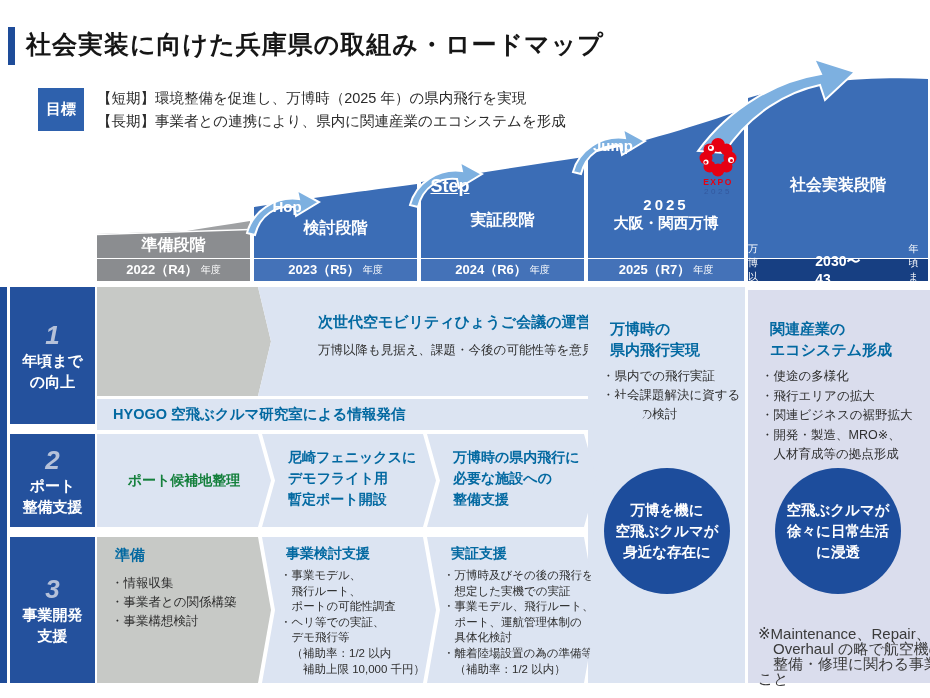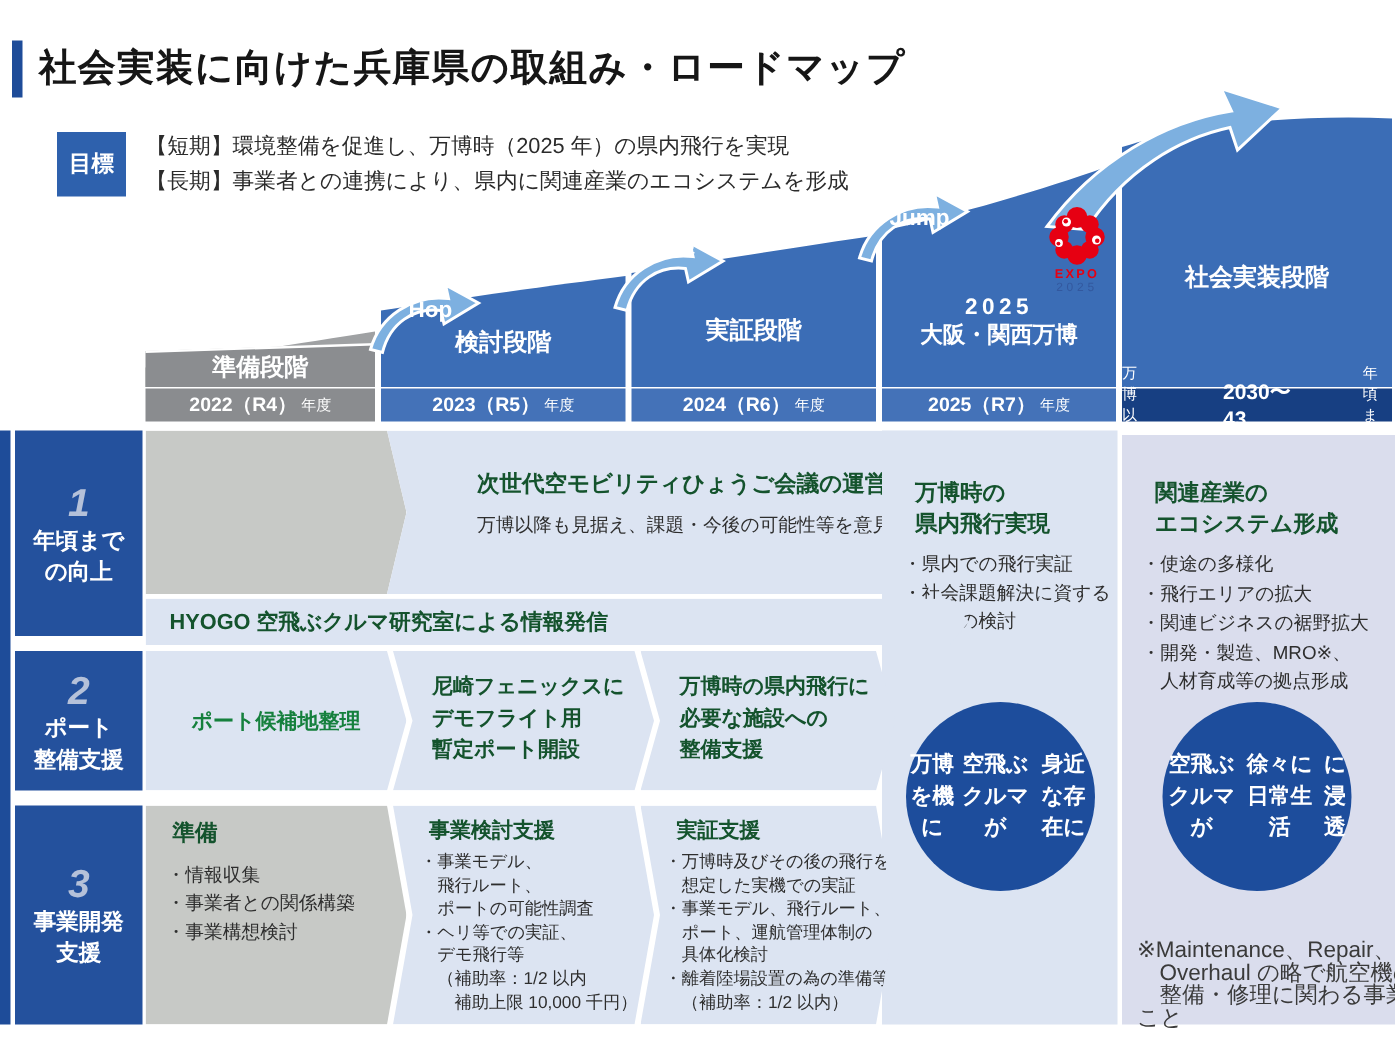--- a/index.html
+++ b/index.html
@@ -25,23 +25,23 @@
              align-items:center;justify-content:center;color:#fff;}
   .row-num{font-size:26px;font-weight:bold;font-style:italic;color:#b5c1d9;line-height:30px;}
   .row-line{font-size:15px;font-weight:bold;line-height:21px;}
   
   .lblue{background:#dce4f2;}
   .lav{background:#dadded;}
   .grayblk{background:#c7c9c6;}
   .arrow-r{clip-path:polygon(0 0,calc(100% - 13px) 0,100% 50%,calc(100% - 13px) 100%,0 100%);}
   .arrow-rn{clip-path:polygon(13px 0,calc(100% - 13px) 0,100% 50%,calc(100% - 13px) 100%,13px 100%,0 100%,0 0);
             clip-path:polygon(0 0,calc(100% - 13px) 0,100% 50%,calc(100% - 13px) 100%,0 100%,13px 50%);}
-  .blk-title{font-weight:bold;color:#14532d;}
+  .blk-title{font-weight:bold;color:#0369a1;}
   .blk-text{color:#2e2e2e;}
-  .circle{background:#1d4d9c;border-radius:50%;display:flex;flex-direction:row;
+  .circle{background:#1d4d9c;border-radius:50%;display:flex;flex-direction:column;
           align-items:center;justify-content:center;color:#fff;font-weight:bold;
           font-size:14.5px;line-height:21px;text-align:center;}
   .footnote{font-size:15px;line-height:15px;color:#3a3a3a;}
 </style>
 </head>
 <body>
 
 <div id="stage">
 
   <div class="abs title-bar"></div>
@@ -96,21 +96,21 @@
   </svg>
 
   <div class="abs stage-label" style="left:97px;width:153px;top:235px;font-size:16px;">準備段階</div>
   <div class="abs stage-label" style="left:254px;width:163px;top:218px;font-size:16px;">検討段階</div>
   <div class="abs stage-label" style="left:421px;width:163px;top:210px;font-size:16px;">実証段階</div>
   <div class="abs stage-label" style="left:588px;width:156px;top:196px;font-size:15px;letter-spacing:3px;">2025</div>
   <div class="abs stage-label" style="left:588px;width:156px;top:214px;font-size:15px;">大阪・関西万博</div>
   <div class="abs stage-label" style="left:748px;width:180px;top:175px;font-size:16px;">社会実装段階</div>
 
   <div class="abs stage-label" style="left:252px;width:70px;top:198px;font-size:15px;">Hop</div>
-  <div class="abs stage-label" style="left:415px;width:70px;top:156px;font-size:12px;text-decoration:underline;">Step</div>
+  <div class="abs stage-label" style="left:415px;width:70px;top:176px;font-size:18px;text-decoration:underline;">Step</div>
   <div class="abs stage-label" style="left:578px;width:70px;top:137px;font-size:15px;">Jump</div>
 
   <div class="abs year-cell" style="left:97px;width:153px;background:#8a8c8f;">
     <span class="year-main">2022（R4）</span>
     <span class="year-small">年度</span>
   </div>
   <div class="abs year-cell" style="left:254px;width:163px;background:#4472b8;">
     <span class="year-main">2023（R5）</span>
     <span class="year-small">年度</span>
   </div>

